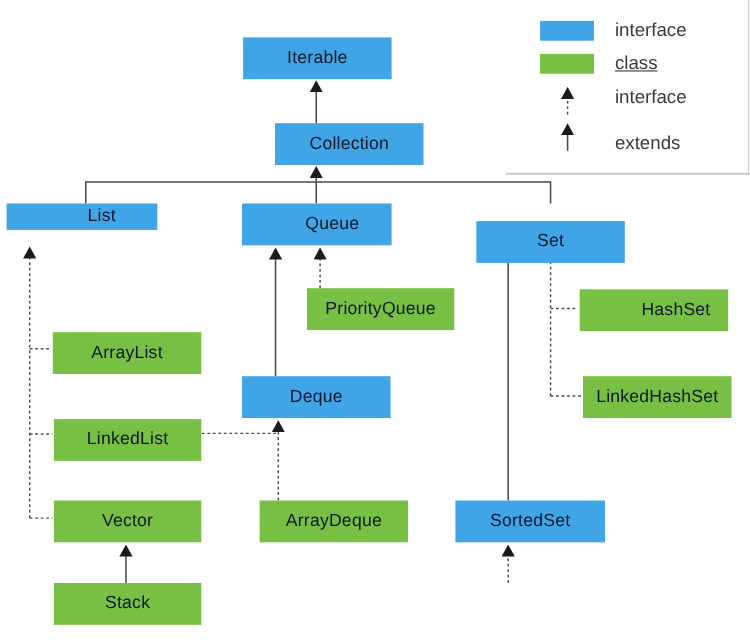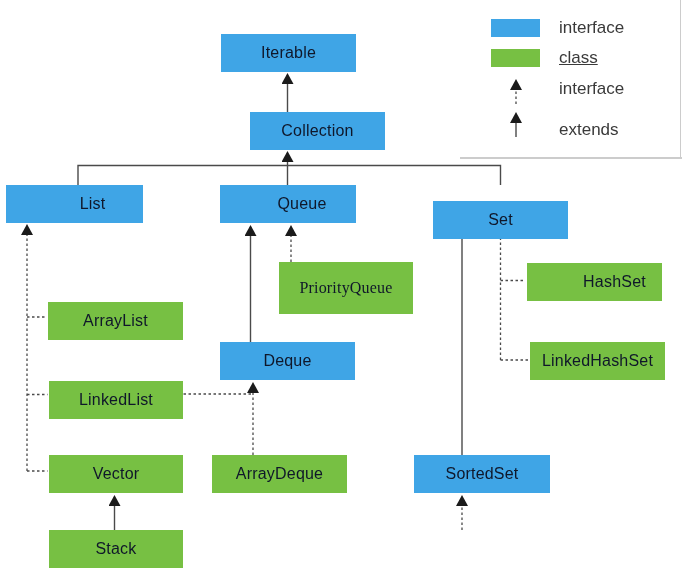--- a/index.html
+++ b/index.html
@@ -102,32 +102,32 @@
     <line class="dashed-line" x1="462" y1="530" x2="462" y2="497" marker-end="url(#arrow)"></line>
 
     <line class="solid-line" x1="114.5" y1="530" x2="114.5" y2="497" marker-end="url(#arrow)"></line>
 
     <line class="dashed-line" x1="516" y1="104" x2="516" y2="81" marker-end="url(#arrow)"></line>
     <line class="solid-line" x1="516" y1="137" x2="516" y2="114" marker-end="url(#arrow)"></line>
   </svg>
 
   <div class="node interface" style="left:221px; top:34px;  width:135px; height:38px;">Iterable</div>
   <div class="node interface" style="left:221px; top:112px; width:135px; height:38px;margin-left:29px;">Collection</div>
-  <div class="node interface" style="left:6px;   top:185px; width:137px; height:38px;padding-left:36px;">List</div>
+  <div class="node interface" style="left:6px;   top:185px; width:137px; height:24px;padding-left:36px;">List</div>
   <div class="node interface" style="left:220px; top:185px; width:136px; height:38px;padding-left:28px;">Queue</div>
   <div class="node interface" style="left:433px; top:185px; width:135px; height:38px;margin-top:16px;">Set</div>
-  <div class="node class" style="left:279px; top:262px; width:134px; height:52px;font-family:Liberation Serif, serif;">PriorityQueue</div>
+  <div class="node class" style="left:279px; top:262px; width:134px; height:38px;">PriorityQueue</div>
   <div class="node class" style="left:527px; top:263px; width:135px; height:38px;padding-left:40px;">HashSet</div>
   <div class="node class" style="left:48px;  top:302px; width:135px; height:38px;">ArrayList</div>
   <div class="node interface" style="left:220px; top:342px; width:135px; height:38px;">Deque</div>
   <div class="node class" style="left:530px; top:342px; width:135px; height:38px;">LinkedHashSet</div>
   <div class="node class" style="left:49px;  top:381px; width:134px; height:38px;">LinkedList</div>
   <div class="node interface" style="left:414px; top:455px; width:136px; height:38px;">SortedSet</div>
   <div class="node class" style="left:49px;  top:455px; width:134px; height:38px;">Vector</div>
-  <div class="node class" style="left:212px; top:455px; width:135px; height:38px;">ArrayDeque</div>
+  <div class="node class" style="left:236px; top:455px; width:135px; height:38px;">ArrayDeque</div>
   <div class="node class" style="left:49px;  top:530px; width:134px; height:38px;text-align:center;">Stack</div>
 
   <div>
     <div class="legend-swatch interface" style="left:491px; top:19px;"></div>
     <div class="legend-label" style="top:17px;">interface</div>
 
     <div class="legend-swatch class" style="left:491px; top:49px;"></div>
     <div class="legend-label" style="top:47px;text-decoration:underline;">class</div>
 
     <div class="legend-label" style="top:78px;">interface</div>

